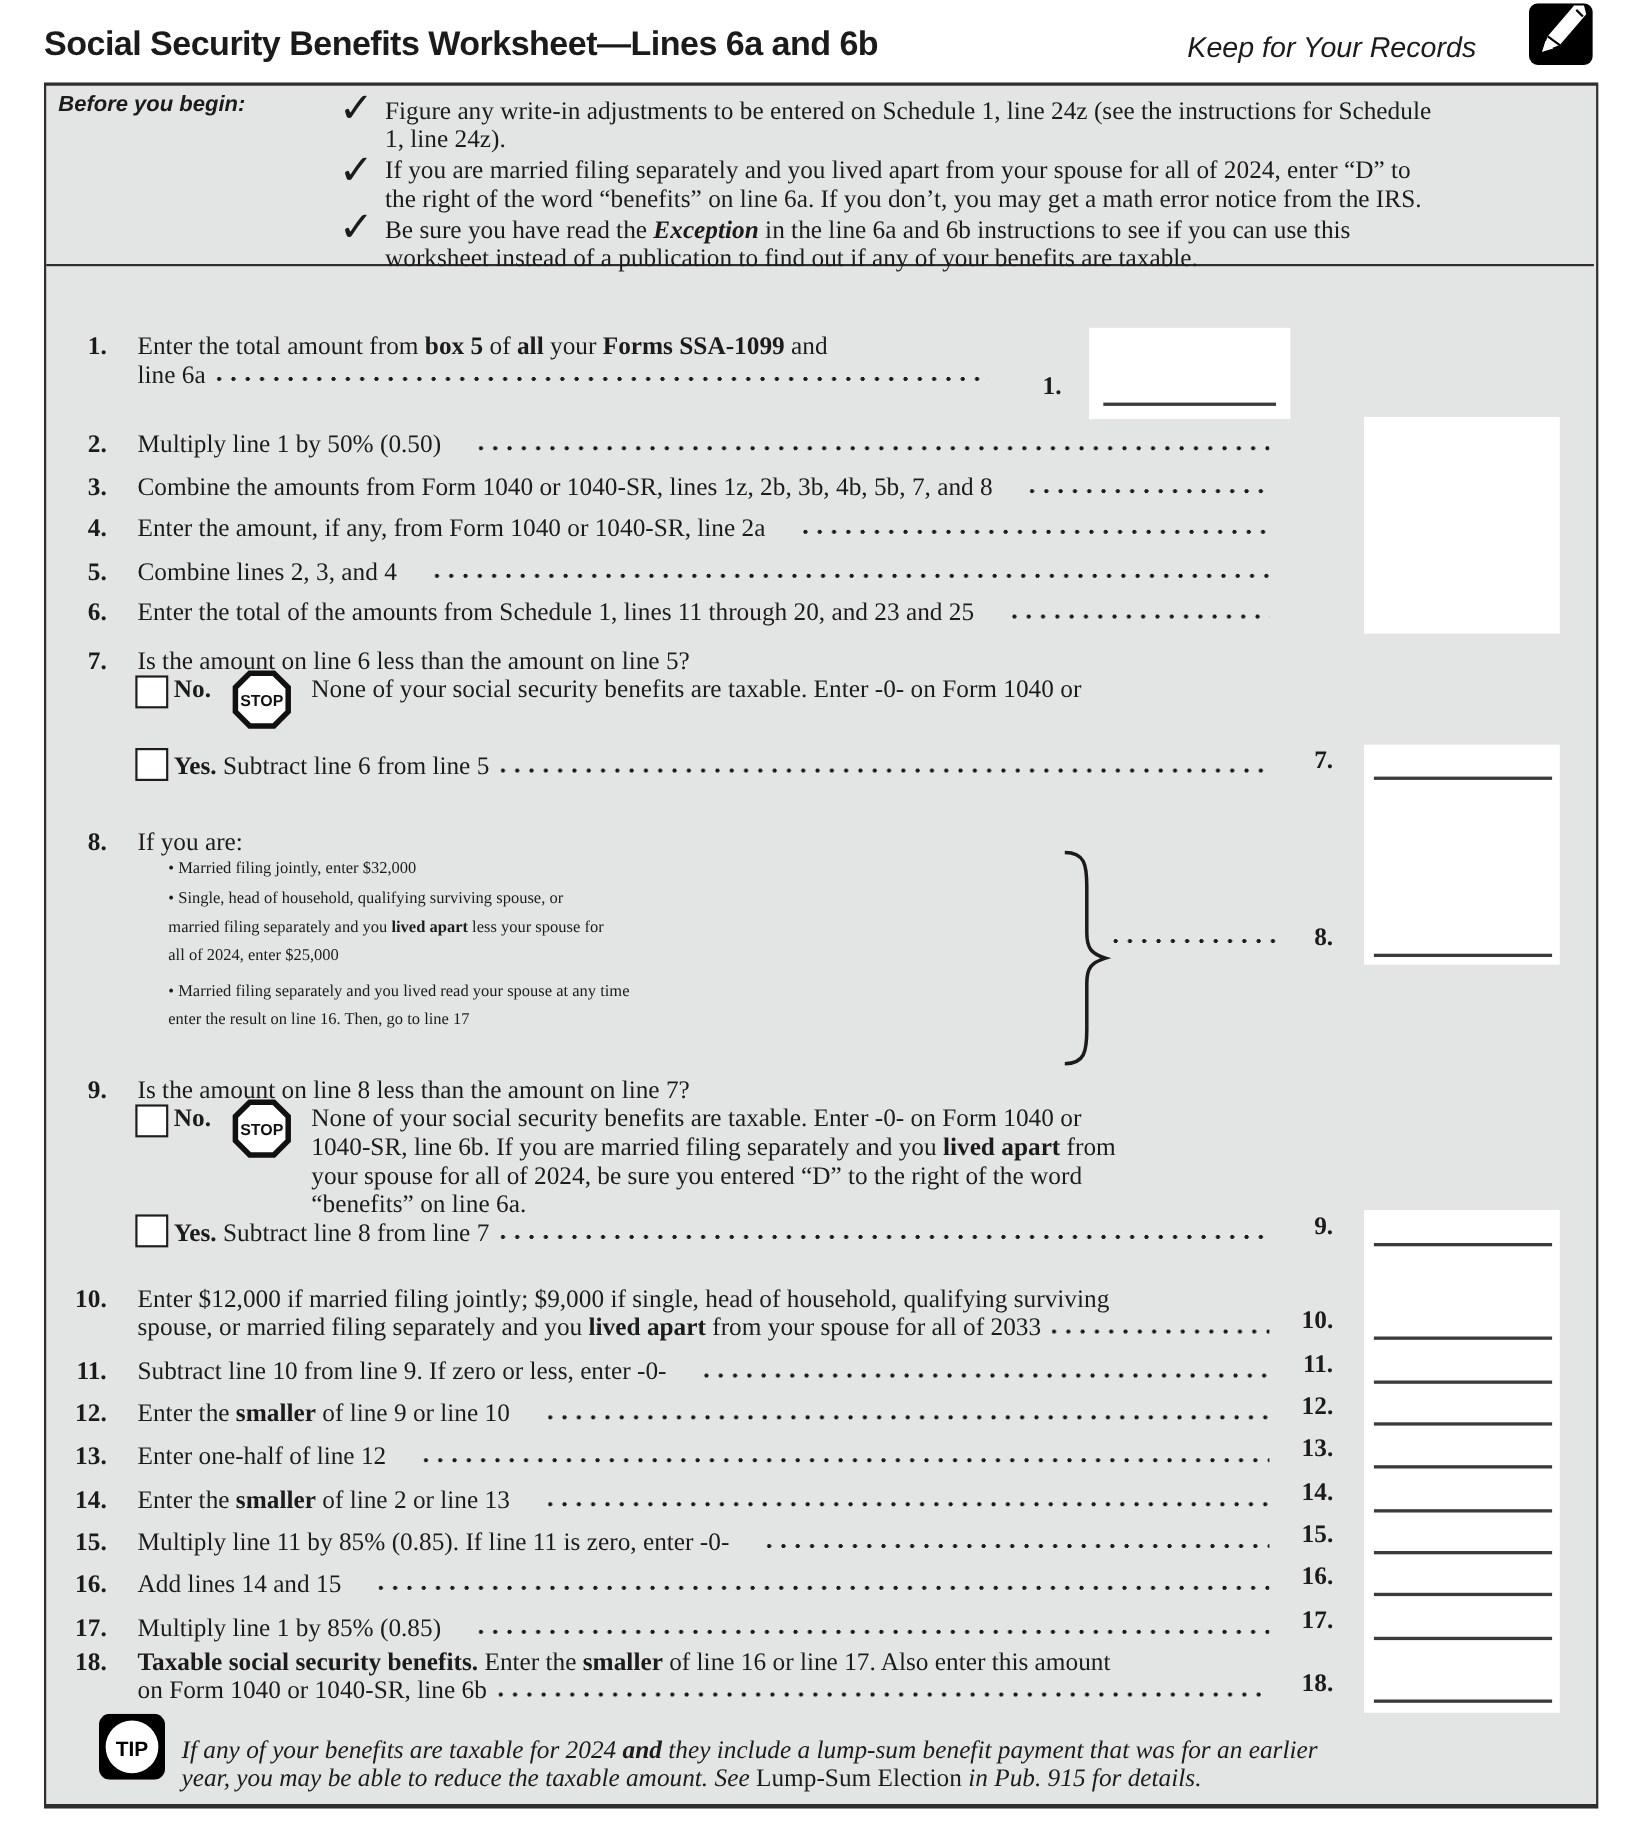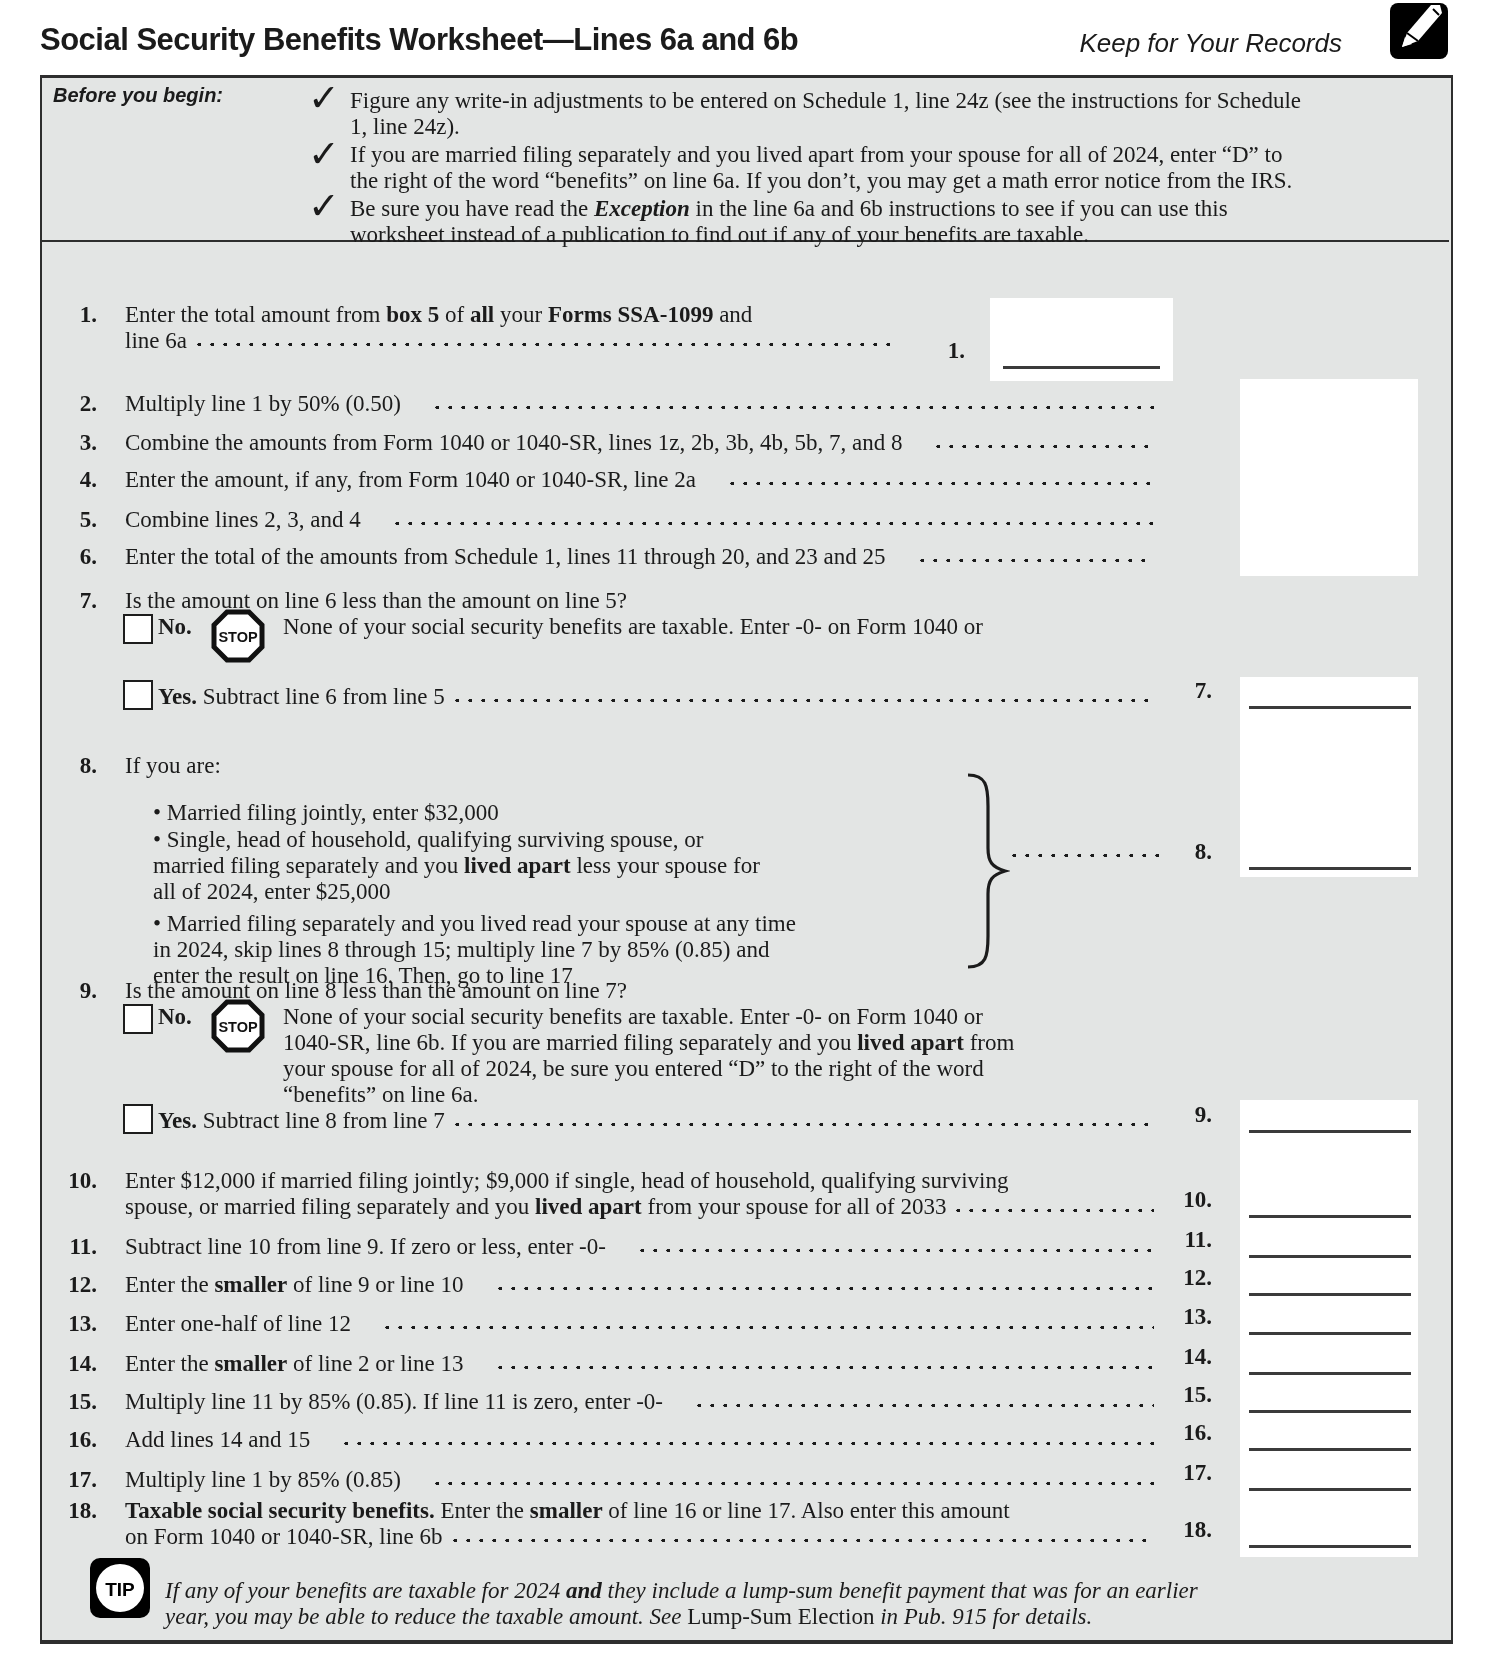--- a/index.html
+++ b/index.html
@@ -42,21 +42,21 @@
   .wbox{position:absolute;background:#fff;}
   .uline{position:absolute;left:1249px;width:162px;height:2.5px;background:#3b3b3b;}
   .rnum{position:absolute;left:1130px;width:82px;height:29px;line-height:29px;text-align:right;
         font-weight:700;font-size:23px;}
   
   .cbox{position:absolute;width:26px;height:26px;background:#fff;border:2.5px solid #1d1d1d;}
   .anslabel{position:absolute;font-weight:700;font-size:23px;white-space:nowrap;}
   .anstext{position:absolute;left:283px;font-size:23px;white-space:nowrap;}
   .yesrow{position:absolute;left:158px;width:1002px;display:flex;align-items:baseline;
           font-size:23px;white-space:nowrap;}
-  .bullets{position:absolute;font-size:23px;margin-top:18px;}
+  .bullets{position:absolute;font-size:15px;}
   
   .tipline{position:absolute;left:165px;font-size:23px;white-space:nowrap;}
   svg{display:block;}
 </style>
 </head>
 <body>
 
 <div id="page">
 
   <div id="title">Social Security Benefits Worksheet—Lines 6a and 6b</div>
@@ -169,21 +169,20 @@
   <div class="bullets" style="left:153px;top:782px">
       <div class="tline"><span>•  Married filing jointly, enter $32,000</span></div>
     </div>
   <div class="bullets" style="left:153px;top:809px">
       <div class="tline"><span>•  Single, head of household, qualifying surviving spouse, or</span></div>
       <div class="tline"><span>married filing separately and you </span><span class="b">lived apart</span><span> less your spouse for</span></div>
       <div class="tline"><span>all of 2024, enter $25,000</span></div>
     </div>
   <div class="bullets" style="left:153px;top:893px">
       <div class="tline"><span>•  Married filing separately and you lived read your spouse at any time</span></div>
-      <div class="tline"><span>in 2024, skip lines 8 through 15; multiply line 7 by 85% (0.85) and</span></div>
       <div class="tline"><span>enter the result on line 16. Then, go to line 17</span></div>
     </div>
   <div style="position:absolute;left:964px;top:772px">
     <svg width="46" height="198" viewBox="0 0 46 198">
       <path d="M4,3 C22,3 24,14 24,34 L24,76 C24,90 28,95 41,99 C28,103 24,108 24,122 L24,164 C24,184 22,195 4,195" fill="none" stroke="#1b1b1b" stroke-width="3.2"></path>
     </svg>
   </div>
   <div class="dotbar" style="left:1012px;top:852px;width:148px"></div>
   <div class="rnum" style="top:837px">8.</div>
   <div class="uline" style="top:867px"></div>

